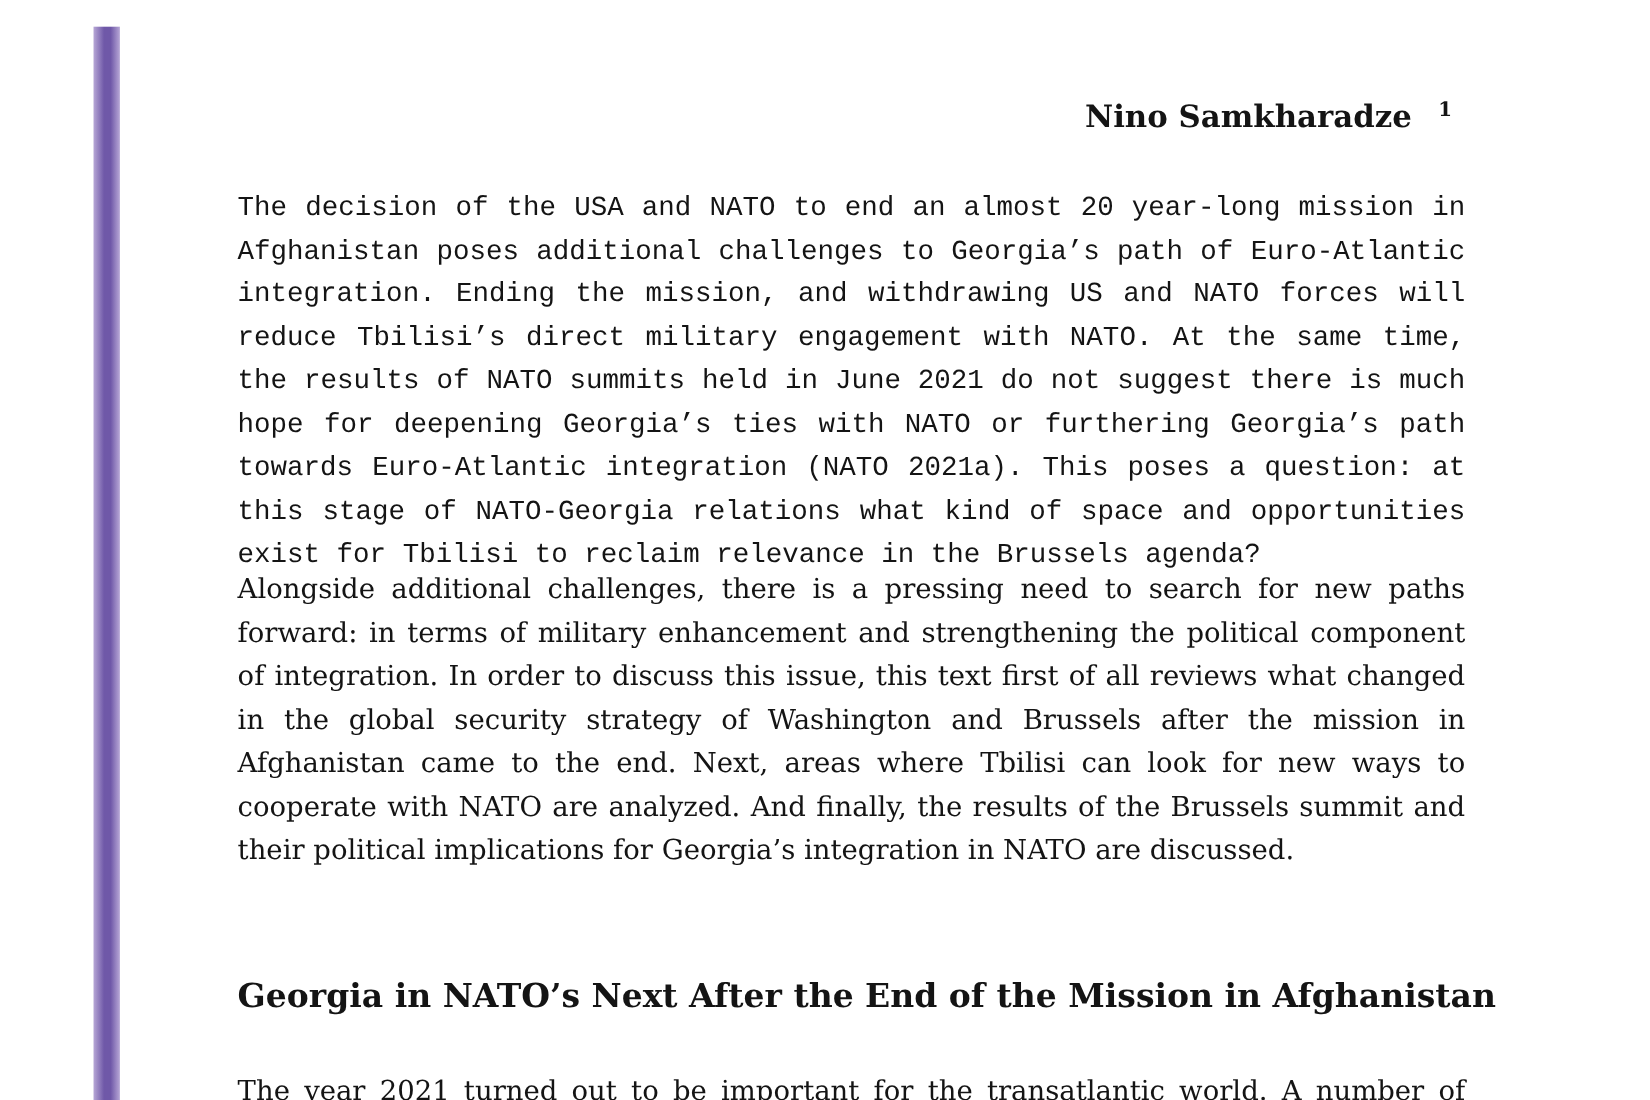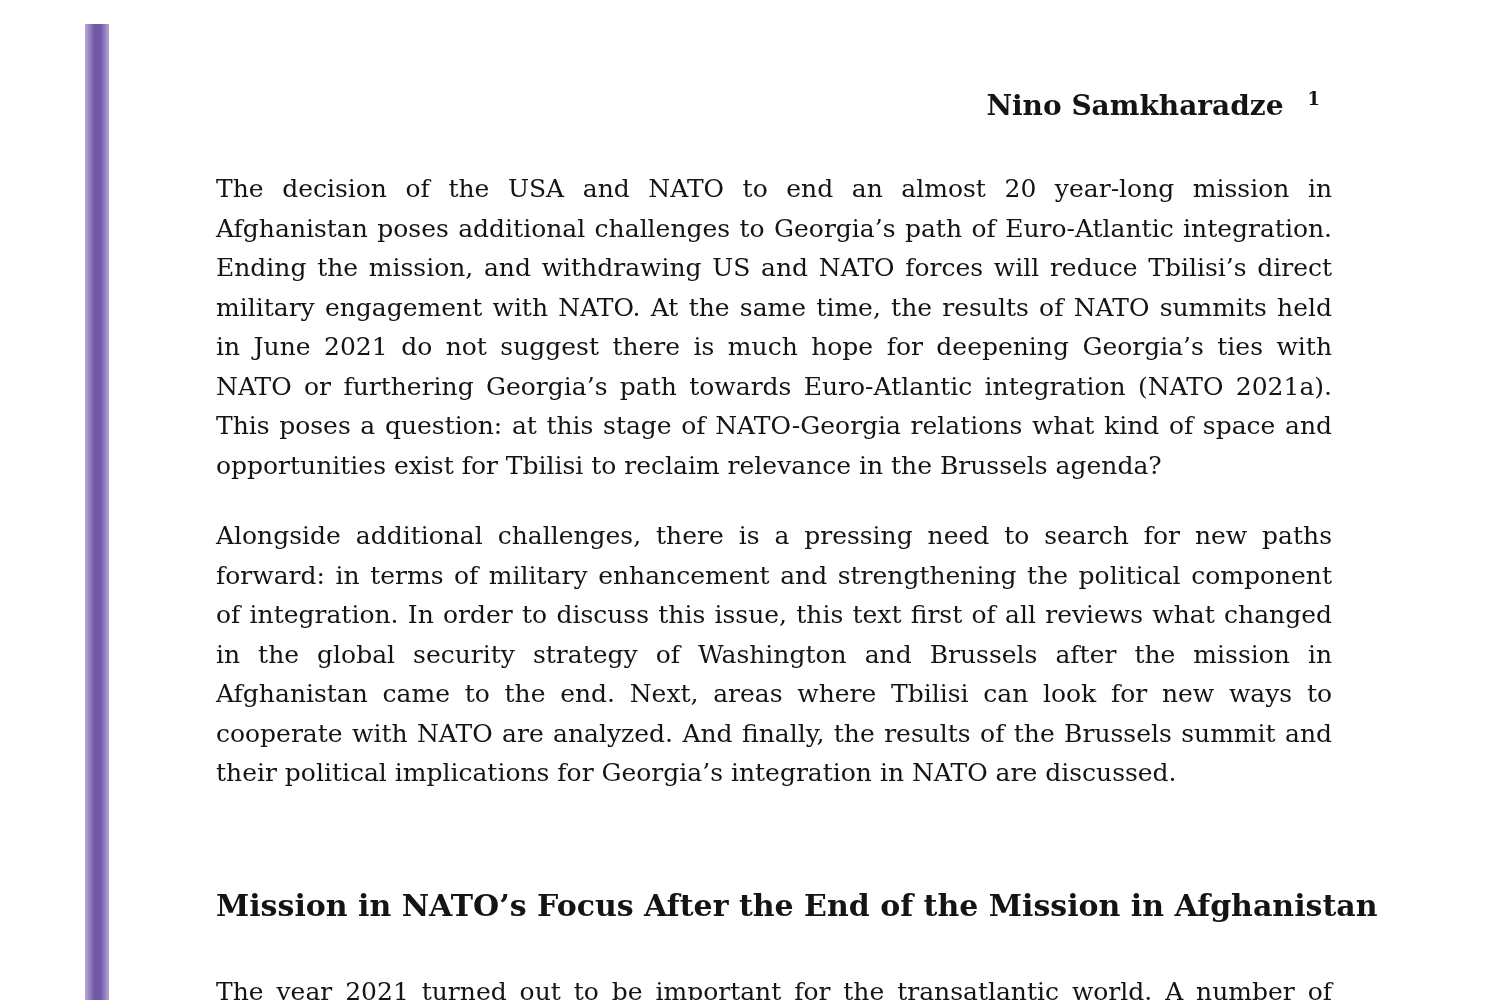--- a/index.html
+++ b/index.html
@@ -46,21 +46,21 @@
     vertical-align: super;
     line-height: 0;
   }
   .body-paragraph {
     position: absolute;
     left: 0; width: 100%;
     font-size: 25px;
     line-height: 39.5px;
     text-align: justify;
   }
-  .para-1 { top: 133px; }
+  .para-1 { top: 133px; font-family: Liberation Mono, monospace; }
   .para-2 { top: 480px; }
   .para-3 { top: 936px; }
   .section-heading {
     position: absolute;
     left: 0; width: 100%;
     top: 850px;
     font-weight: bold;
     font-size: 30px;
     line-height: 40px;
     white-space: nowrap;
@@ -76,18 +76,18 @@
   <div class="content">
 
     <div class="author-line">
       <span>Nino Samkharadze</span><sup>1</sup>
     </div>
 
     <p class="body-paragraph para-1">The decision of the USA and NATO to end an almost 20 year-long mission in Afghanistan poses additional challenges to Georgia’s path of Euro-Atlantic integration. Ending the mission, and withdrawing US and NATO forces will reduce Tbilisi’s direct military engagement with NATO. At the same time, the results of NATO summits held in June 2021 do not suggest there is much hope for deepening Georgia’s ties with NATO or furthering Georgia’s path towards Euro-Atlantic integration (NATO 2021a). This poses a question: at this stage of NATO-Georgia relations what kind of space and opportunities exist for Tbilisi to reclaim relevance in the Brussels agenda?</p>
 
     <p class="body-paragraph para-2">Alongside additional challenges, there is a pressing need to search for new paths forward: in terms of military enhancement and strengthening the political component of integration. In order to discuss this issue, this text first of all reviews what changed in the global security strategy of Washington and Brussels after the mission in Afghanistan came to the end. Next, areas where Tbilisi can look for new ways to cooperate with NATO are analyzed. And finally, the results of the Brussels summit and their political implications for Georgia’s integration in NATO are discussed.</p>
 
-    <h1 class="section-heading">Mission in NATO’s Focus After the End of the Mission in Afghanistan</h1>
+    <h1 class="section-heading">Georgia in NATO’s Next After the End of the Mission in Afghanistan</h1>
 
     <p class="body-paragraph para-3">The year 2021 turned out to be important for the transatlantic world. A number of changes took place, with developments leaving NATO-Georgian relations in a uniquely new</p>
 
   </div>
 </div>
 
 </body></html>

